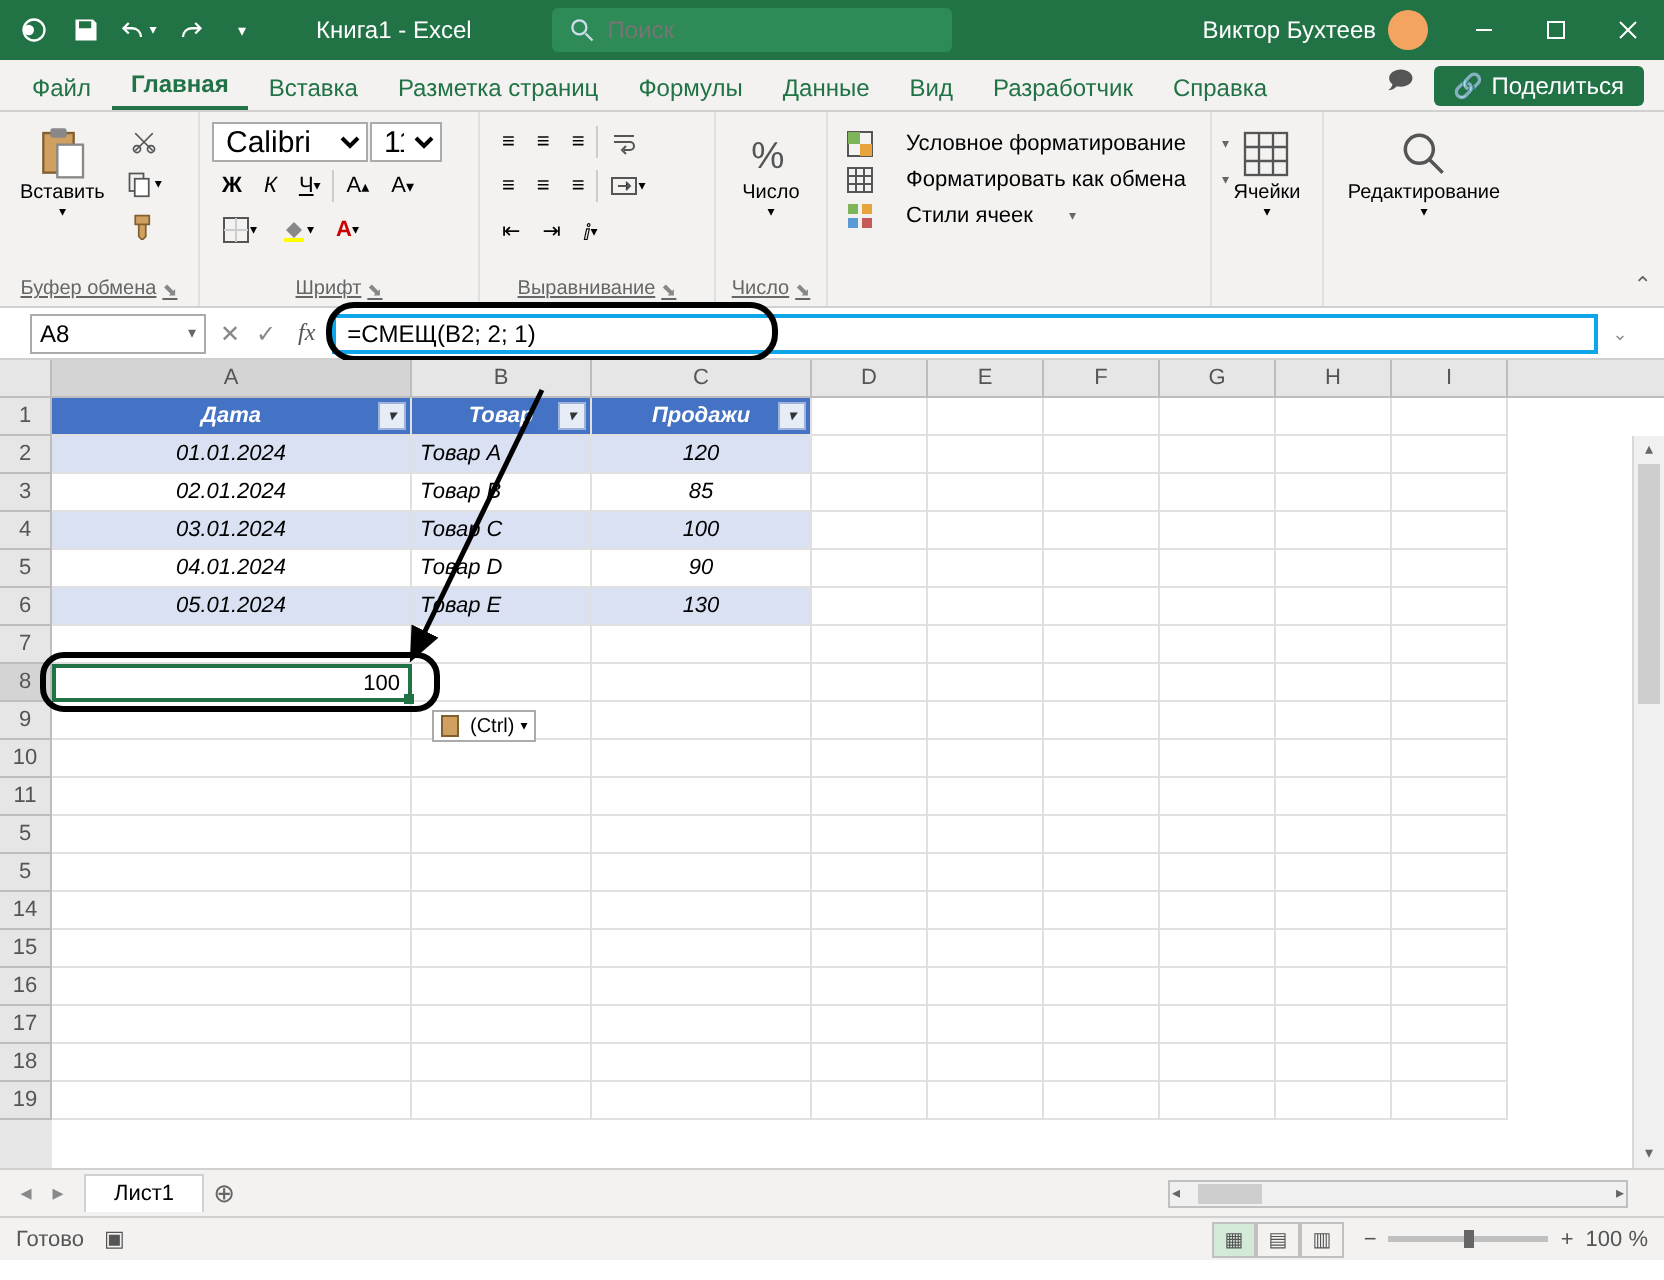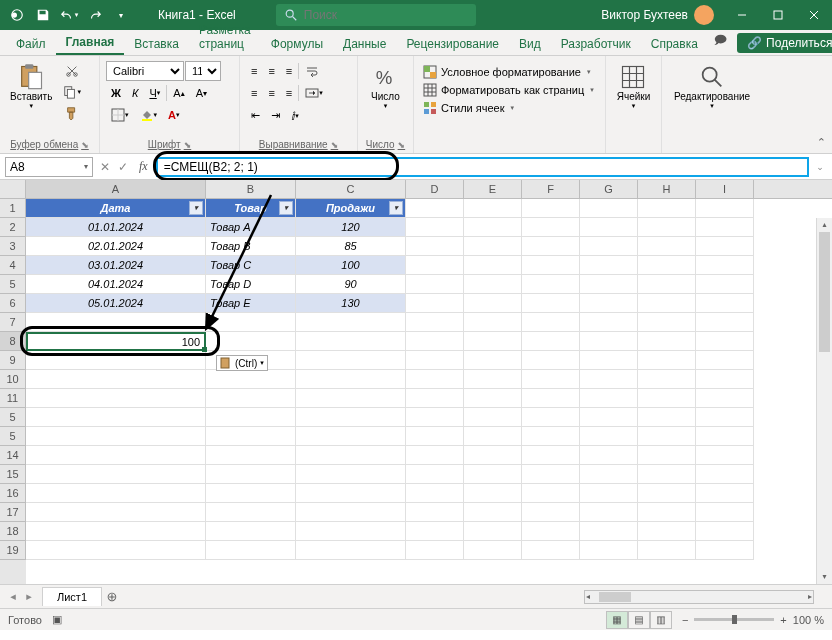--- a/index.html
+++ b/index.html
@@ -27,26 +27,26 @@
 .ribbon { height: 98px; background: #f3f2f1; border-bottom: 1px solid #d0d0d0; display: flex; font-size: 11px; position: relative; }
 .rgroup { border-right: 1px solid #e0e0e0; padding: 2px 6px; display: flex; flex-direction: column; }
 .rgroup .gbody { flex: 1; display: flex; align-items: flex-start; gap: 2px; padding-top: 3px; }
 .rgroup .glabel { text-align: center; color: #666; font-size: 10px; padding: 1px 0; display: flex; justify-content: center; align-items: center; gap: 3px; text-decoration: underline;}
 .rgroup .glabel .launcher { font-size: 9px; color: #888; }
 .rbtn { padding: 2px 4px; border: 1px solid transparent; cursor: pointer; display: flex; align-items: center; justify-content: center; min-height: 20px; }
 .vstack { display: flex; flex-direction: column; gap: 1px; }
 .hstack { display: flex; gap: 1px; align-items: center; }
 .paste-big { display: flex; flex-direction: column; align-items: center; padding: 2px 4px; cursor: pointer; }
 .paste-big svg { width: 28px; height: 28px; }
-.font-select { height: 20px; border: 1px solid #ababab; background: #fff; font-size: 11px; padding: 0 2px; }
+.font-select { height: 20px; border: 1px solid #ababab; background: #fff; font-size: 15px; padding: 0 2px; }
 .font-name { width: 78px; }
 .font-size { width: 36px; }
 .ribbon-collapse { position: absolute; right: 6px; bottom: 4px; font-size: 11px; color: #666; cursor: pointer; }
 
-.formula-row { height: 26px; display: flex; align-items: center; border-bottom: 1px solid #d0d0d0; font-size: 12px; background: #fff; padding: 2px 5px; gap: 4px; }
+.formula-row { height: 26px; display: flex; align-items: center; border-bottom: 1px solid #d0d0d0; font-size: 12px; background: #fff; padding: 2px 15px; gap: 4px; }
 .namebox { width: 88px; height: 20px; border: 1px solid #ababab; padding: 0 4px; display: flex; align-items: center; justify-content: space-between; }
 .namebox .dd { font-size: 8px; color: #666; }
 .fx-btns { display: flex; gap: 2px; color: #888; }
 .fx-btns span { width: 16px; text-align: center; }
 .fx { font-style: italic; font-family: 'Times New Roman', serif; color: #555; padding: 0 4px; }
 .formula-input { flex: 1; height: 20px; border: 2px solid #0ea5e9; padding: 0 6px; display: flex; align-items: center; position: relative; }
 .formula-highlight { position: absolute; left: -5px; top: -8px; right: 408px; bottom: -6px; border: 3px solid #000; border-radius: 14px; pointer-events: none; }
 .formula-row .expand { width: 14px; text-align: center; color: #888; font-size: 9px; }
 
 .grid-area { position: relative; height: 404px; overflow: hidden; display: flex; flex-direction: column; }
@@ -92,21 +92,21 @@
 .view-btn.active { background: #d4ead8; }
 .zoom { display: flex; align-items: center; gap: 6px; }
 .zoom .slider { width: 80px; height: 3px; background: #c0c0c0; position: relative; }
 .zoom .slider .th { position: absolute; left: 38px; top: -3px; width: 5px; height: 9px; background: #666; }
 
 .vscroll { position: absolute; right: 0; top: 19px; bottom: 0; width: 16px; background: #f0f0f0; border-left: 1px solid #d8d8d8; }
 .vscroll .arr { height: 14px; text-align: center; font-size: 8px; color: #666; line-height: 14px;}
 .vscroll .thumb { position: absolute; top: 14px; height: 120px; left: 2px; right: 2px; background: #cdcdcd; }
 
 svg.ico { width: 14px; height: 14px; }
-.styles-item { display: flex; align-items: center; gap: 4px; padding: 1px 3px; font-size: 11px; cursor: pointer; white-space: nowrap;}
+.styles-item { display: flex; align-items: center; gap: 16px; padding: 1px 3px; font-size: 11px; cursor: pointer; white-space: nowrap;}
 .styles-item .dd { font-size: 7px; color: #666; margin-left: 2px;}
 </style>
 </head>
 <body>
 
 <div class="titlebar">
   <div class="left-btns">
     <div class="tbtn">
         <svg class="ico" viewBox="0 0 16 16">
           <circle cx="8" cy="8" r="6" fill="none" stroke="#fff" stroke-width="1.3"></circle>
@@ -163,21 +163,20 @@
   </div>
 </div>
 
 <div class="tabs">
   <div class="tab">Файл</div>
   <div class="tab active">Главная</div>
   <div class="tab">Вставка</div>
   <div class="tab">Разметка страниц</div>
   <div class="tab">Формулы</div>
   <div class="tab">Данные</div>
-  <div class="tab">Рецензирование</div>
   <div class="tab">Вид</div>
   <div class="tab">Разработчик</div>
   <div class="tab">Справка</div>
   <div class="spacer"></div>
   <div class="comments-btn">🗩</div>
   <div class="share-btn">
       <span>🔗</span>
       <span>Поделиться</span>
     </div>
 </div>
@@ -333,21 +332,21 @@
             <rect x="7" y="7" width="6" height="6" fill="#e8a33d"></rect>
           </svg>
           <span>Условное форматирование</span>
           <span class="dd">▾</span>
         </div>
       <div class="styles-item">
           <svg class="ico" viewBox="0 0 14 14">
             <rect x="1" y="1" width="12" height="12" fill="none" stroke="#555"></rect>
             <path stroke="#555" d="M1 5h12M1 9h12M5 1v12M9 1v12"></path>
           </svg>
-          <span>Форматировать как страниц</span>
+          <span>Форматировать как обмена</span>
           <span class="dd">▾</span>
         </div>
       <div class="styles-item">
           <svg class="ico" viewBox="0 0 14 14">
             <rect x="1" y="1" width="5" height="5" fill="#7eb558"></rect>
             <rect x="8" y="1" width="5" height="5" fill="#e8a33d"></rect>
             <rect x="1" y="8" width="5" height="5" fill="#5b9bd5"></rect>
             <rect x="8" y="8" width="5" height="5" fill="#c55a5a"></rect>
           </svg>
           <span>Стили ячеек</span>

